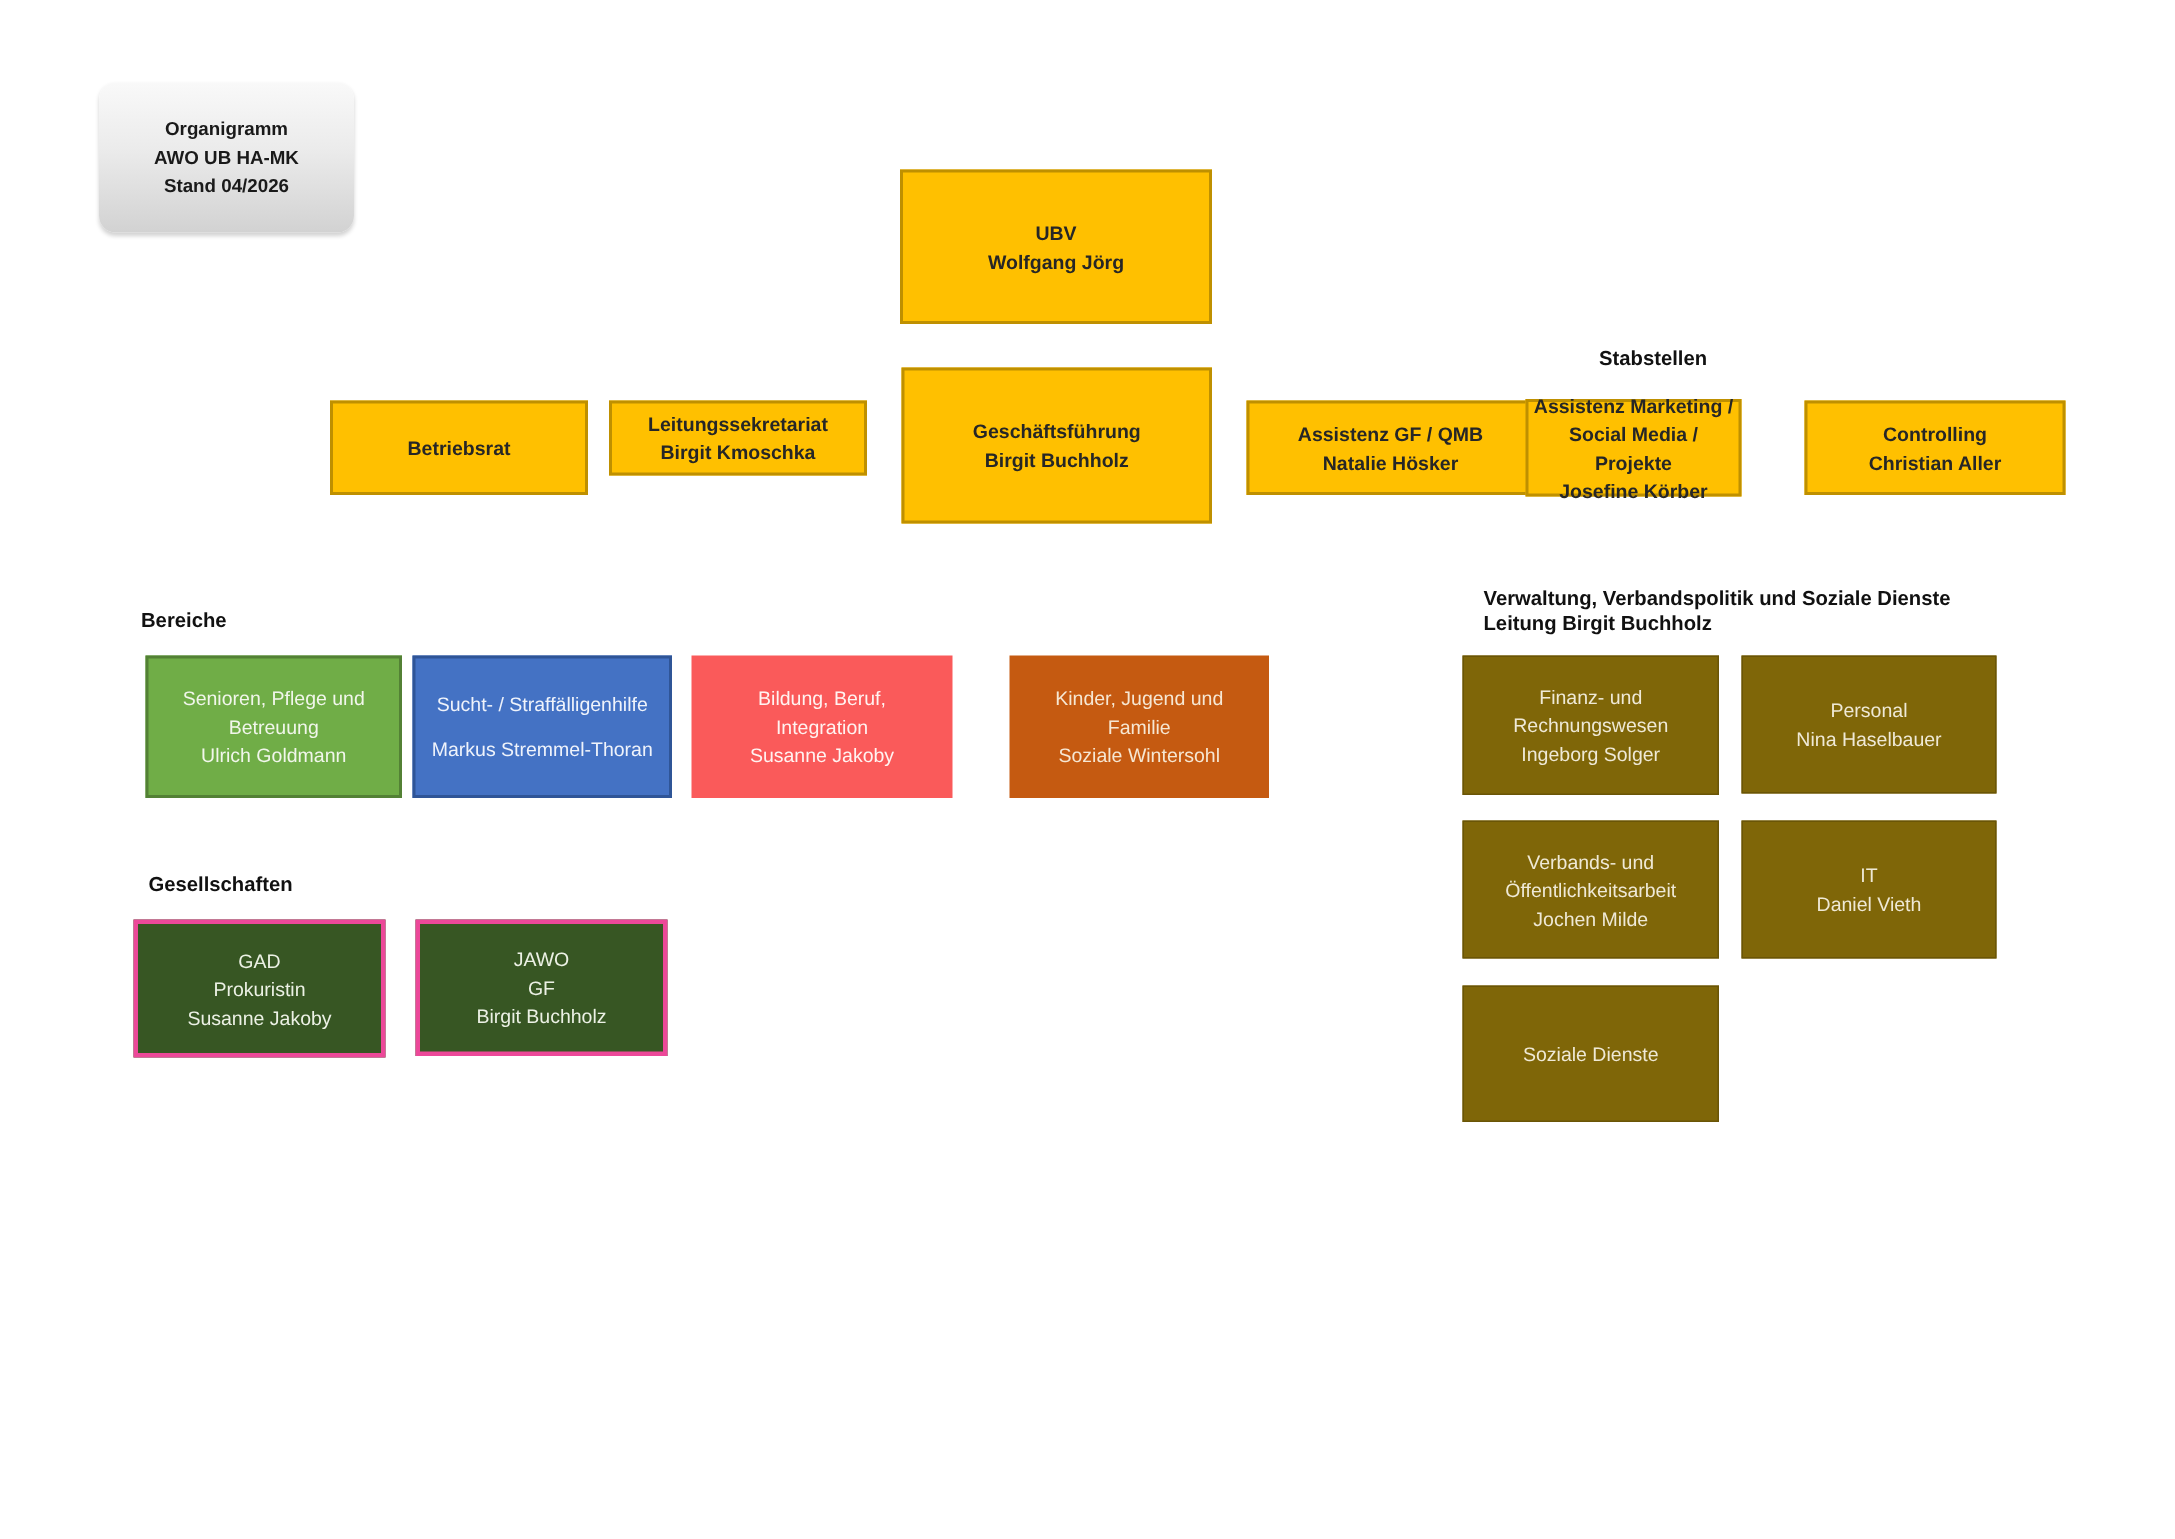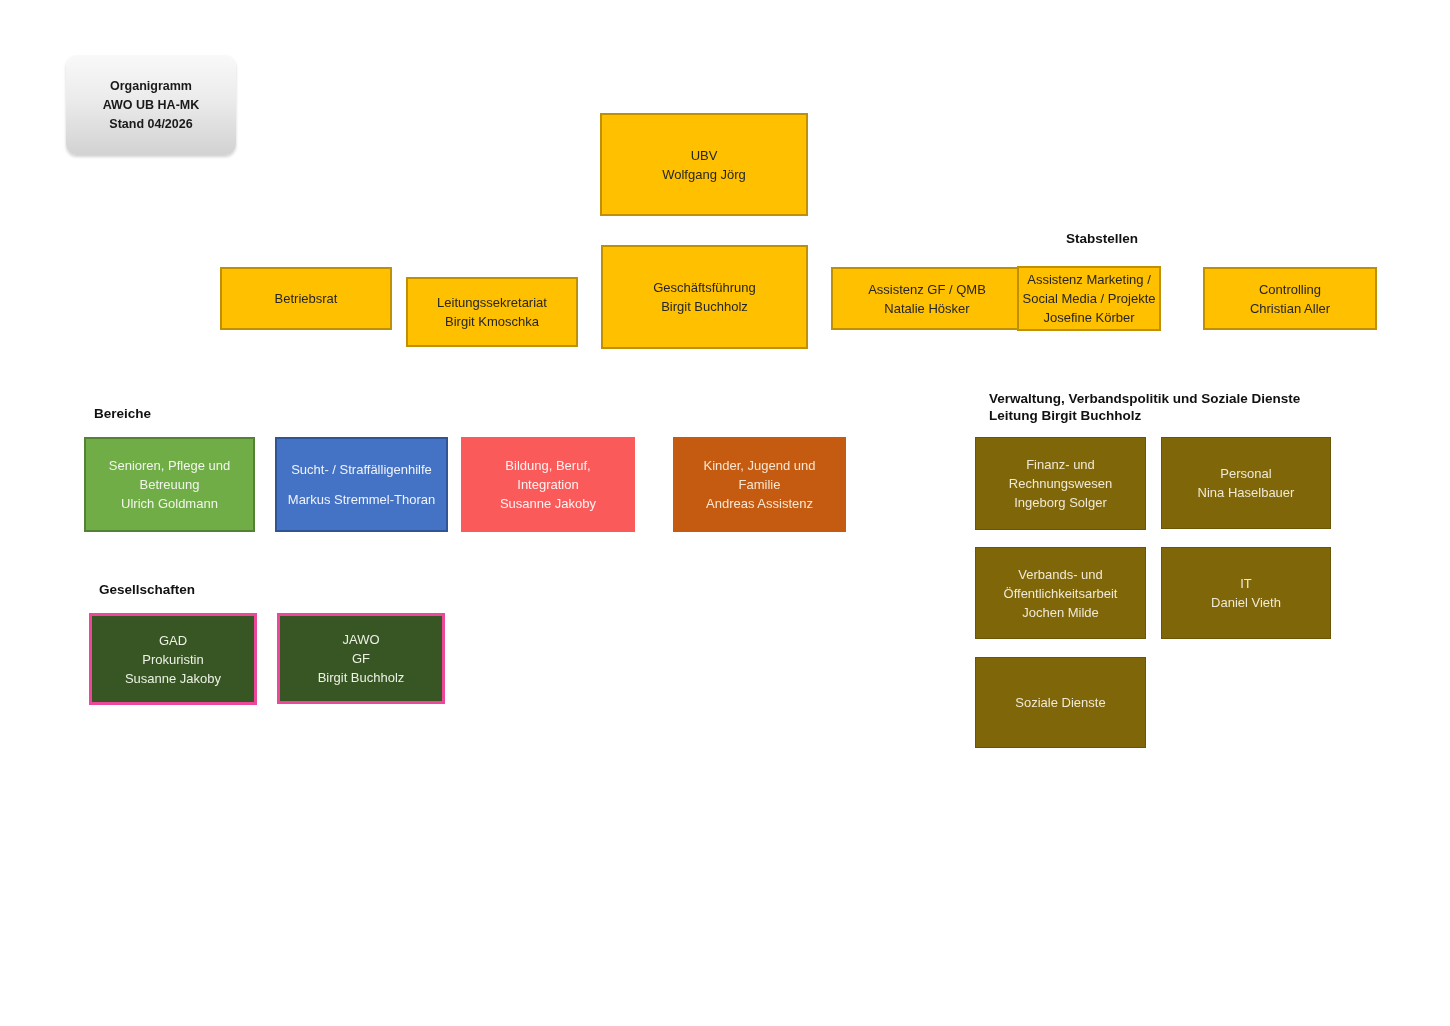--- a/index.html
+++ b/index.html
@@ -14,26 +14,27 @@
     position:absolute;
     display:flex; flex-direction:column;
     justify-content:center; align-items:center;
     text-align:center;
     font-size:13px; line-height:19px;
     box-sizing:border-box;
   }
   .gold {
     background:var(--gold,#FFC000);
     border:2px solid var(--gold-border,#BF9000);
-    color:#262626; font-weight:normal;
+    color:#262626; font-weight:bold;
   }
   .green {
     background:var(--green,#70AD47);
     border:2px solid var(--green-border,#538135);
     color:#F1F6EB;
+    margin-left:13px;
   }
   .blue {
     background:var(--blue,#4472C4);
     border:2px solid var(--blue-border,#2F5597);
     color:#EFF3FB;
     gap:11px;
   }
   .red    { background:var(--red,#FA5A5A);        color:#FFF3F1; }
   .orange { background:var(--orange,#C55A11);     color:#F6E7D3; }
   .olive {
@@ -79,21 +80,21 @@
     <div>UBV</div>
     <div>Wolfgang Jörg</div>
   </div>
 
   <div class="label" style="left:1066px; top:230px">Stabstellen</div>
 
   <div class="box gold" style="left:220px; top:267px; width:172px; height:63px">
     <div>Betriebsrat</div>
   </div>
 
-  <div class="box gold" style="left:406px; top:277px; width:172px; height:70px">
+  <div class="box gold" style="left:406px; top:267px; width:172px; height:50px">
     <div>Leitungssekretariat</div>
     <div>Birgit Kmoschka</div>
   </div>
 
   <div class="box gold" style="left:601px; top:245px; width:207px; height:104px">
     <div>Geschäftsführung</div>
     <div>Birgit Buchholz</div>
   </div>
 
   <div class="box gold" style="left:831px; top:267px; width:192px; height:63px">
@@ -127,21 +128,21 @@
 
   <div class="box red" style="left:461px; top:437px; width:174px; height:95px">
     <div>Bildung, Beruf,</div>
     <div>Integration</div>
     <div>Susanne Jakoby</div>
   </div>
 
   <div class="box orange" style="left:673px; top:437px; width:173px; height:95px">
     <div>Kinder, Jugend und</div>
     <div>Familie</div>
-    <div>Andreas Assistenz</div>
+    <div>Soziale Wintersohl</div>
   </div>
 
   <div class="label" style="left:989px; top:390px">
     <div>Verwaltung, Verbandspolitik und Soziale Dienste</div>
     <div>Leitung Birgit Buchholz</div>
   </div>
 
   <div class="box olive" style="left:975px; top:437px; width:171px; height:93px">
     <div>Finanz- und</div>
     <div>Rechnungswesen</div>

